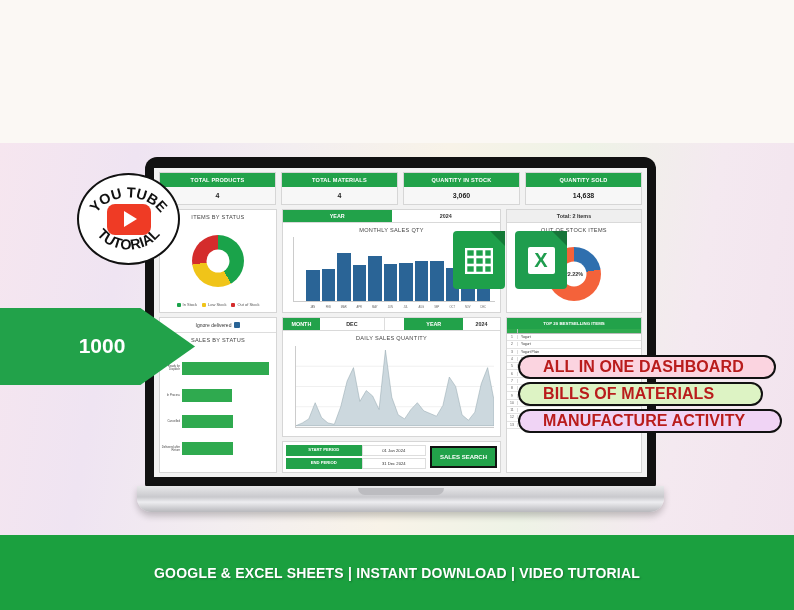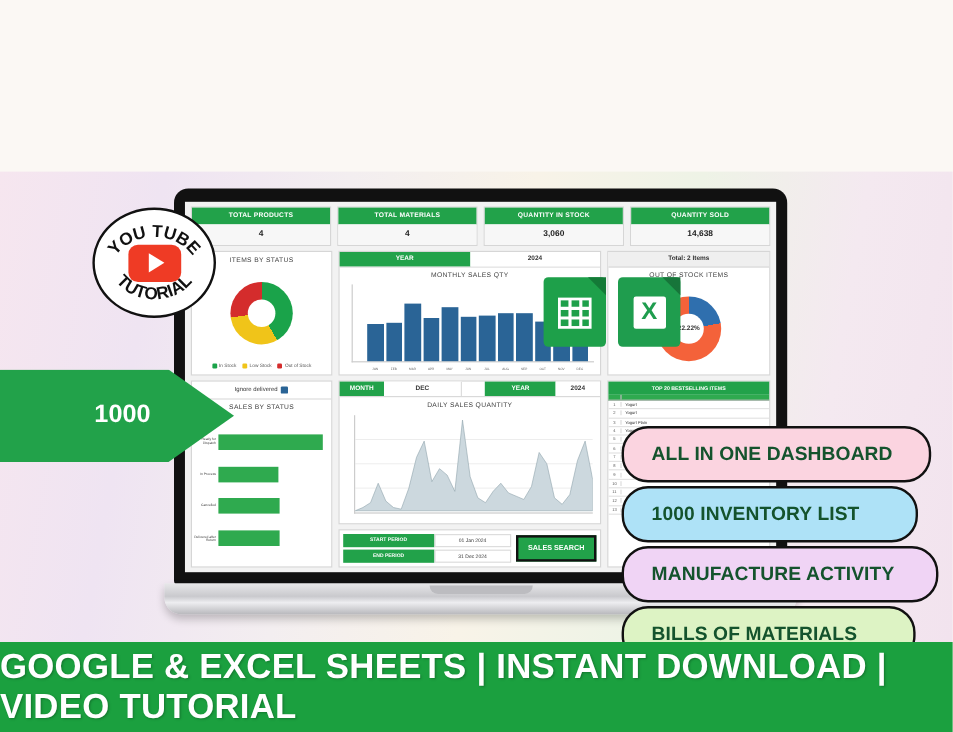--- a/index.html
+++ b/index.html
@@ -162,31 +162,31 @@
   .gsheet { background:#1ea04a; border-radius:4px; position:relative; }
   .gsheet::before { content:""; position:absolute; right:0; top:0; border-top:15px solid #147a37; border-left:15px solid transparent; }
   .xls { background:#1f9d4e; border-radius:4px; display:flex; align-items:center; justify-content:center; }
   .xls::before { content:""; position:absolute; right:0; top:0; border-top:15px solid #17753a; border-left:15px solid transparent; }
   .grid-ico { position:absolute; left:50%; top:52%; transform:translate(-50%,-50%); width:28px; height:26px; }
   .xbox { width:27px; height:27px; background:#fff; border-radius:2px; display:flex; align-items:center; justify-content:center;
           color:#1f9d4e; font-size:20px; font-weight:bold; position:relative; z-index:2; }
 
   .feature-list { position:absolute; right:0; top:212px; width:276px; z-index:22; display:flex; flex-direction:column; gap:3px; }
   .feat {
-    border:2.5px solid #111; border-radius:22px; height:47px;
+    border:2.5px solid #111; border-radius:22px; height:24px;
     display:flex; align-items:center; padding-left:23px;
-    font-size:16px; font-weight:bold; color:#14532d; letter-spacing:0.1px;
+    font-size:16px; font-weight:bold; color:#b91c1c; letter-spacing:0.1px;
     margin-left:0; white-space:nowrap;
   }
 
   
   .footer {
     position:absolute; left:0; bottom:0; width:794px; height:75px;
     background:#1ba03f; color:#fff; display:flex; align-items:center; justify-content:center;
-    font-size:29px; font-weight:bold; letter-spacing:0.2px;
+    font-size:14px; font-weight:bold; letter-spacing:0.2px;
     text-shadow:1px 1px 2px rgba(0,0,0,0.25);
   }
 </style>
 </head>
 <body>
 
 <div class="header">
 </div>
 
 <div class="hero">
@@ -455,19 +455,18 @@
         <line x1="19" y1="1" x2="19" y2="25" stroke="#fff" stroke-width="2.6"></line>
       </svg>
     </div>
     <div class="gicon xls">
       <div class="xbox">X</div>
     </div>
   </div>
 
   <div class="feature-list">
     <div class="feat" style="background:#fbd4e0;width:258px">ALL IN ONE DASHBOARD</div>
-    <div class="feat" style="background:#aee2f7;width:247px">1000 INVENTORY LIST</div>
+    <div class="feat" style="background:#ddf3c4;width:245px">BILLS OF MATERIALS</div>
     <div class="feat" style="background:#f0d4f5;width:264px">MANUFACTURE ACTIVITY</div>
-    <div class="feat" style="background:#ddf3c4;width:245px">BILLS OF MATERIALS</div>
   </div>
 </div>
 
 <div class="footer">GOOGLE &amp; EXCEL SHEETS | INSTANT DOWNLOAD | VIDEO TUTORIAL</div>
 
 </body></html>

